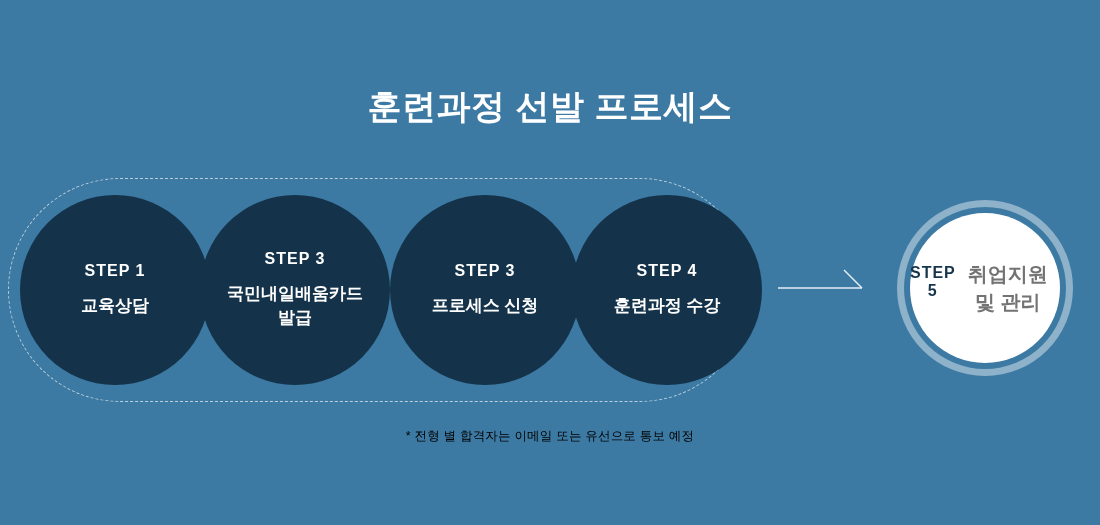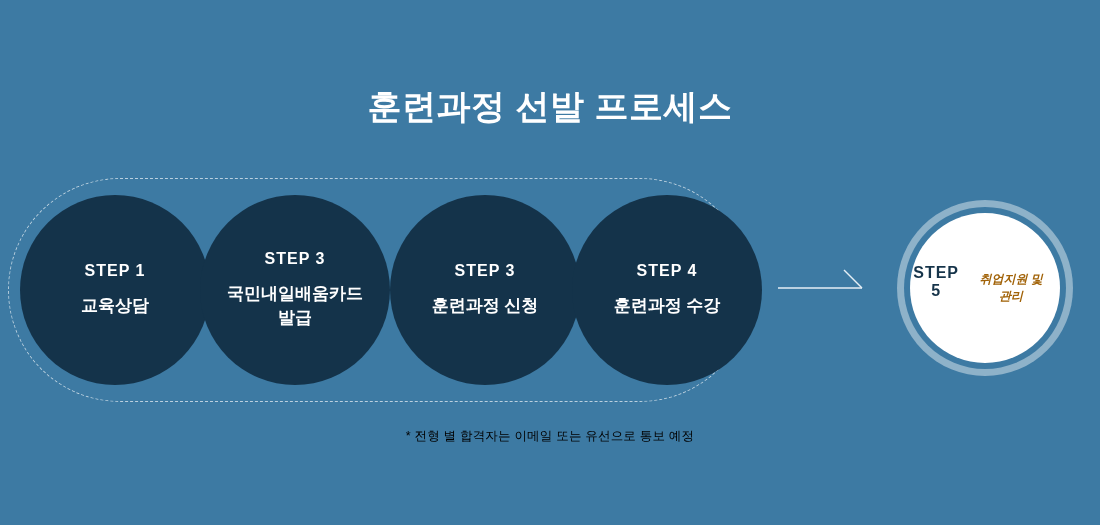--- a/index.html
+++ b/index.html
@@ -88,24 +88,23 @@
     flex-direction: row;
     align-items: center;
     justify-content: center;
     text-align: center;
   }
   .final-circle .step-label {
     color: #16344a;
     margin-bottom: 12px;
   }
   .final-circle .step-title {
-    color: #a16207;
-    font-size: 12px;
+    color: #737373;
+    font-size: 20px;
     padding: 0 10px;
-    font-style: italic;
   }
 
   .footnote {
     position: absolute;
     top: 428px;
     left: 0;
     width: 100%;
     text-align: center;
     font-size: 12.5px;
     color: #000000;
@@ -126,21 +125,21 @@
     <div class="step-title">교육상담</div>
   </div>
 
   <div class="step-circle c2">
     <div class="step-label">STEP 3</div>
     <div class="step-title">국민내일배움카드 발급</div>
   </div>
 
   <div class="step-circle c3">
     <div class="step-label">STEP 3</div>
-    <div class="step-title">훈련과정 신청</div>
+    <div class="step-title">프로세스 신청</div>
   </div>
 
   <div class="step-circle c4">
     <div class="step-label">STEP 4</div>
     <div class="step-title">훈련과정 수강</div>
   </div>
 
   <svg class="arrow" viewBox="0 0 92 40">
     <line x1="0" y1="26" x2="84" y2="26" stroke="#e6eff6" stroke-width="1.4"></line>
     <line x1="66" y1="8" x2="84" y2="26" stroke="#e6eff6" stroke-width="1.4"></line>

